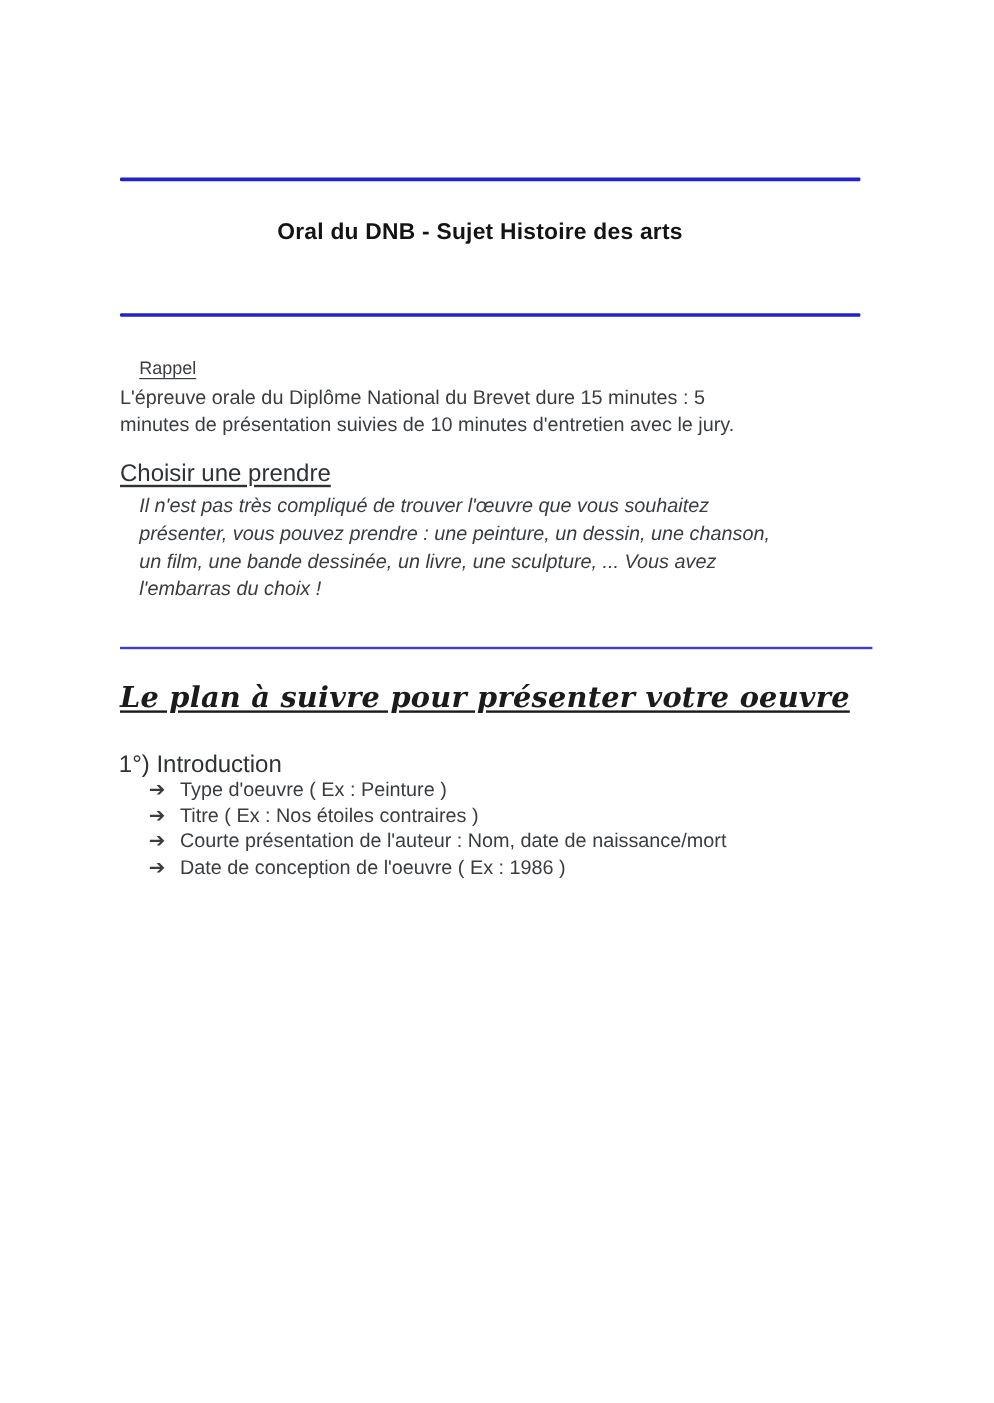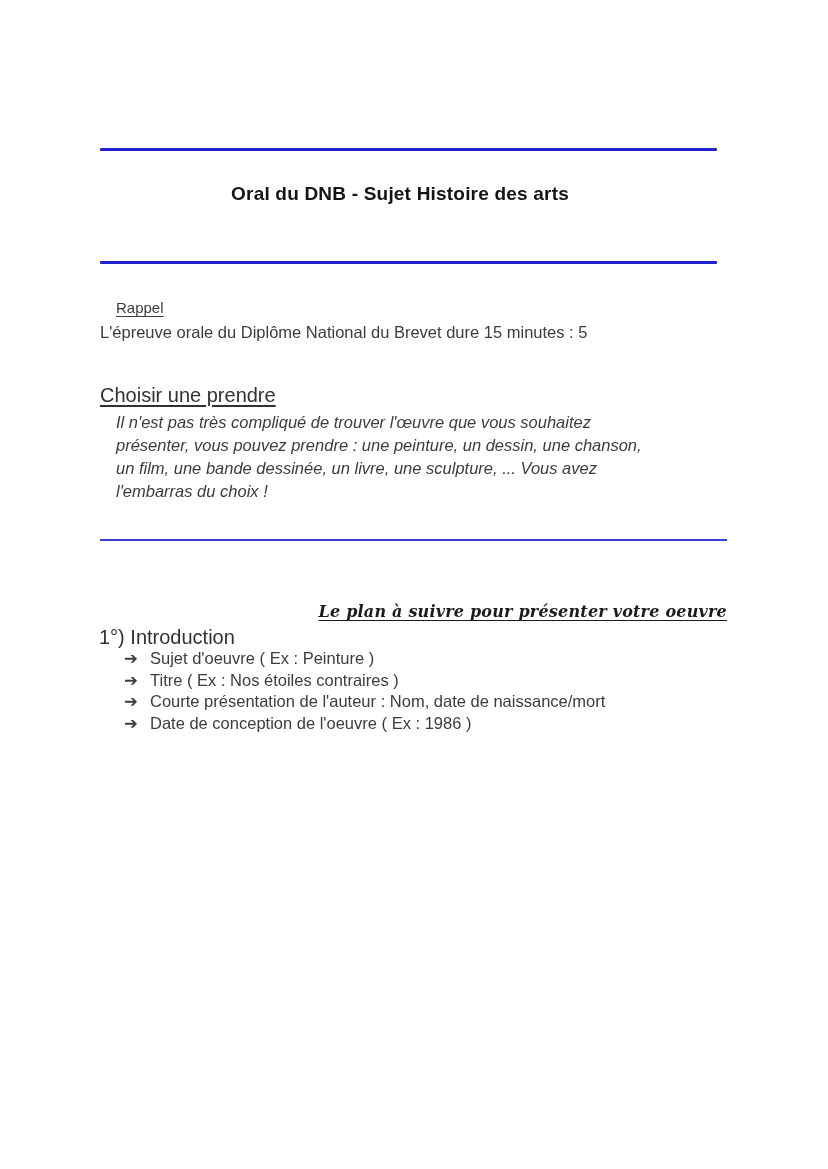--- a/index.html
+++ b/index.html
@@ -69,28 +69,27 @@
     font-size: 16.5px;
     font-style: italic;
     line-height: 23px;
     margin-left: 16px;
   }
   .plan-heading {
     position: absolute;
     left: 100px;
     top: 566px;
     width: 627px;
-    text-align: right;
+    text-align: left;
     font-family: "DejaVu Serif", serif;
     font-style: italic;
     font-weight: bold;
-    font-size: 16px;
+    font-size: 24px;
     color: #1b1b1b;
     letter-spacing: 0.2px;
-    margin-top: 36px;
   }
   .intro-heading {
     position: absolute;
     left: 99px;
     top: 626px;
     font-size: 20px;
     color: #2f3235;
   }
   .intro-list {
     position: absolute;
@@ -117,20 +116,21 @@
   <div class="rule" style="top:148px; background:#2222cc;"></div>
 
   <div class="doc-title">Oral du DNB - Sujet Histoire des arts</div>
 
   <div class="rule" style="top:261px; background:#2222cc;"></div>
 
   <div class="rappel-heading h-underline">Rappel</div>
 
   <div class="rappel-body">
     <div>L'épreuve orale du Diplôme National du Brevet dure 15 minutes : 5</div>
+    <div>minutes de présentation suivies de 10 minutes d'entretien avec le jury.</div>
   </div>
 
   <div class="choisir-heading h-underline">Choisir une prendre</div>
 
   <div class="choisir-body">
     <div>Il n'est pas très compliqué de trouver l'œuvre que vous souhaitez</div>
     <div>présenter, vous pouvez prendre : une peinture, un dessin, une chanson,</div>
     <div>un film, une bande dessinée, un livre, une sculpture, ... Vous avez</div>
     <div>l'embarras du choix !</div>
   </div>
@@ -139,21 +139,21 @@
 
   <div class="plan-heading">
     <span class="h-underline">Le plan à suivre pour présenter votre oeuvre</span>
   </div>
 
   <div class="intro-heading">1°) Introduction</div>
 
   <div class="intro-list">
     <div class="li">
       <span class="arrow">➔</span>
-      <span>Sujet d'oeuvre ( Ex : Peinture )</span>
+      <span>Type d'oeuvre ( Ex : Peinture )</span>
     </div>
     <div class="li">
       <span class="arrow">➔</span>
       <span>Titre ( Ex : Nos étoiles contraires )</span>
     </div>
     <div class="li">
       <span class="arrow">➔</span>
       <span>Courte présentation de l'auteur : Nom, date de naissance/mort</span>
     </div>
     <div class="li">

